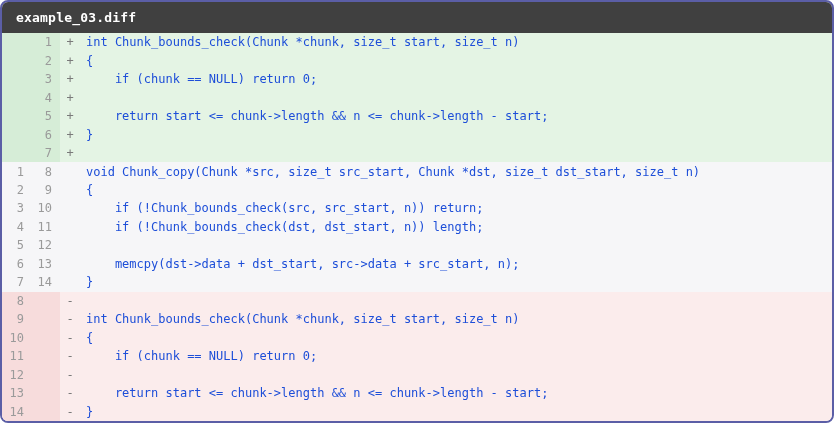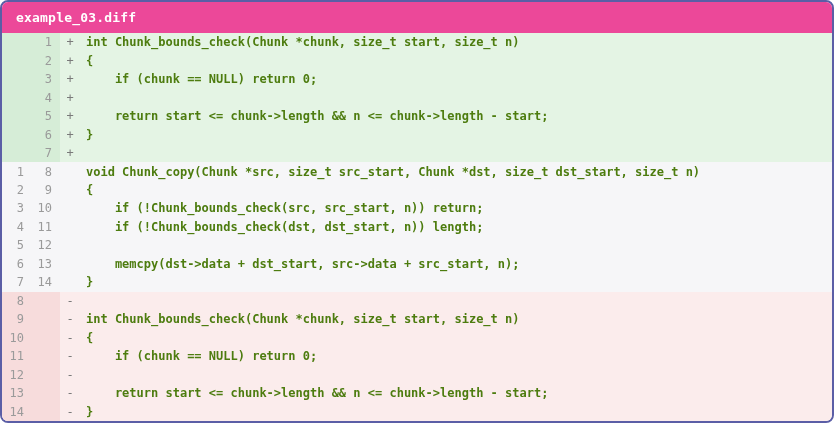--- a/index.html
+++ b/index.html
@@ -13,21 +13,21 @@
     width: 830px;
     height: 419px;
     margin: 0;
     border: 2px solid #5b5ea6;
     border-radius: 8px;
     overflow: hidden;
     background: #f6f6f8;
   }
   .diff-header {
     height: 31px;
-    background: #ec4899;
+    background: #404040;
     display: flex;
     align-items: center;
     padding-left: 14px;
     box-sizing: border-box;
   }
   .diff-header .title {
     color: #ffffff;
     font-size: 13px;
     font-weight: bold;
     letter-spacing: 0.2px;
@@ -62,27 +62,26 @@
     text-align: center;
     color: #7a7a7a;
     height: 100%;
     display: flex;
     align-items: center;
     justify-content: center;
   }
   .cell-code {
     flex: 1 1 auto;
     white-space: pre;
-    color: #4d7c0f;
+    color: #1d4ed8;
     height: 100%;
     display: flex;
     align-items: center;
     padding-left: 6px;
     overflow: hidden;
-    font-weight: bold;
   }
   
   .row-add { background: #e4f4e4; }
   .row-add .cell-old, .row-add .cell-new { background: #d6edd7; }
   
   .row-del { background: #fbecec; }
   .row-del .cell-old, .row-del .cell-new { background: #f7dcdc; }
   
   .row-ctx { background: #f6f6f8; }
 </style>

